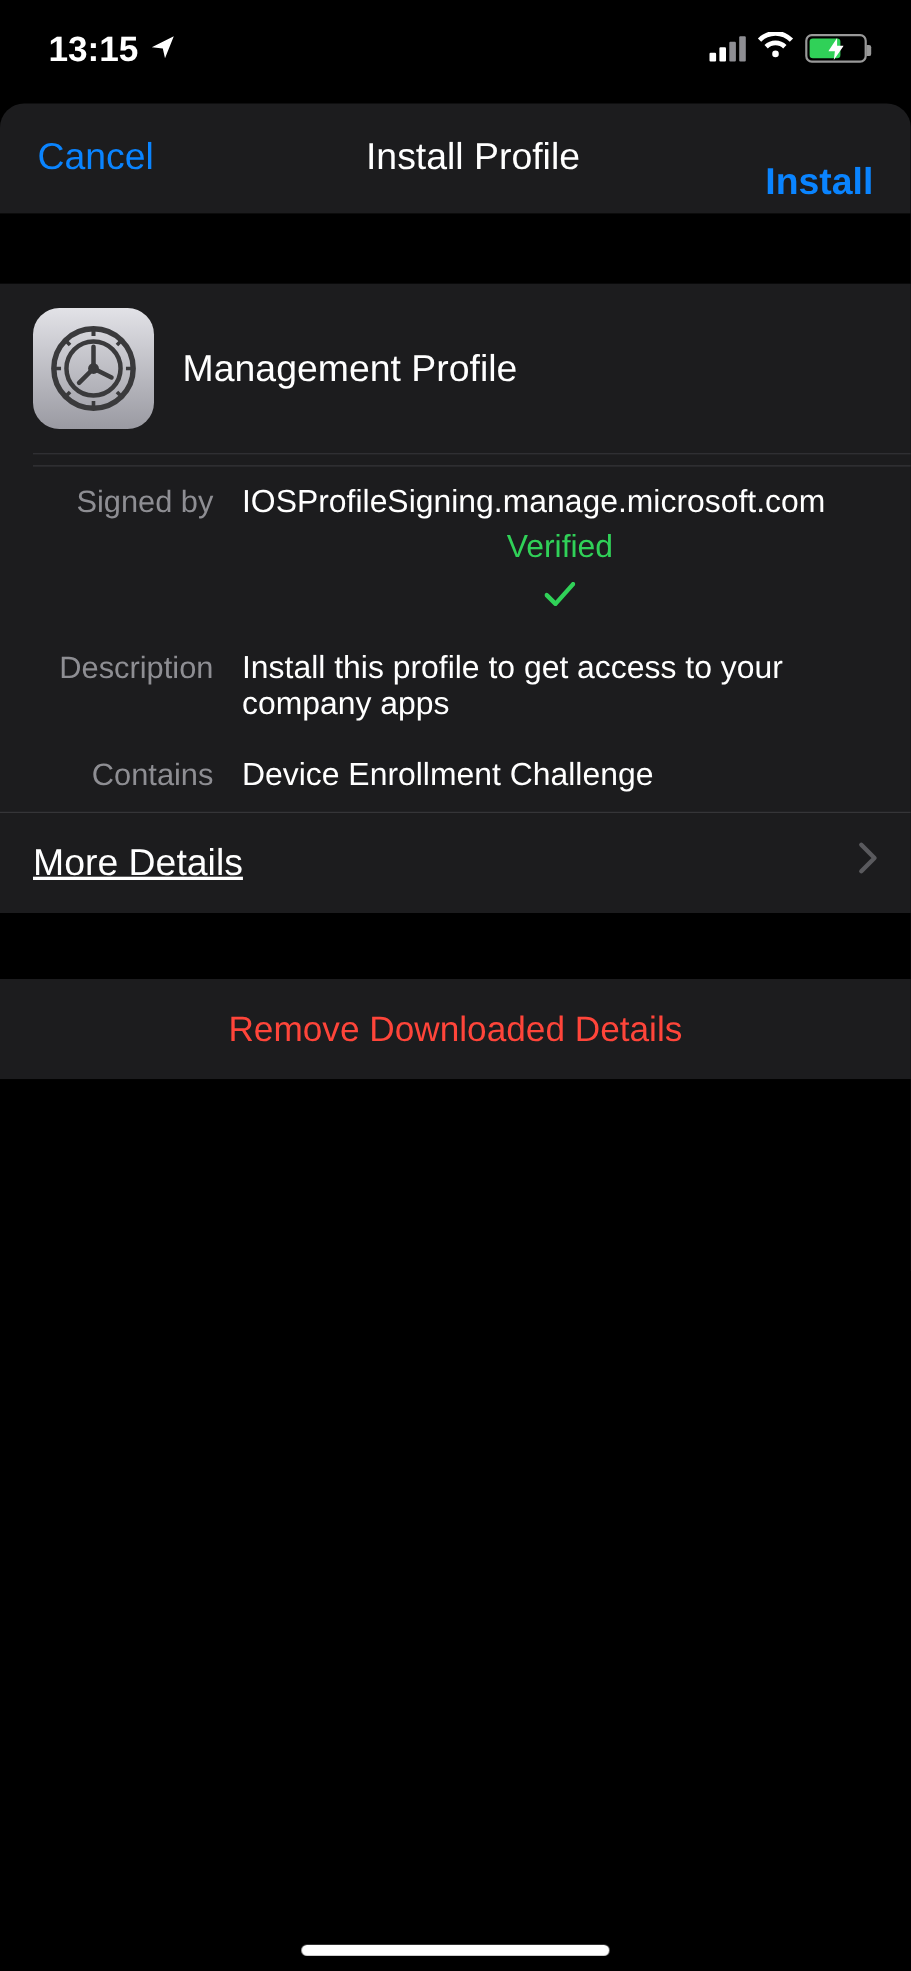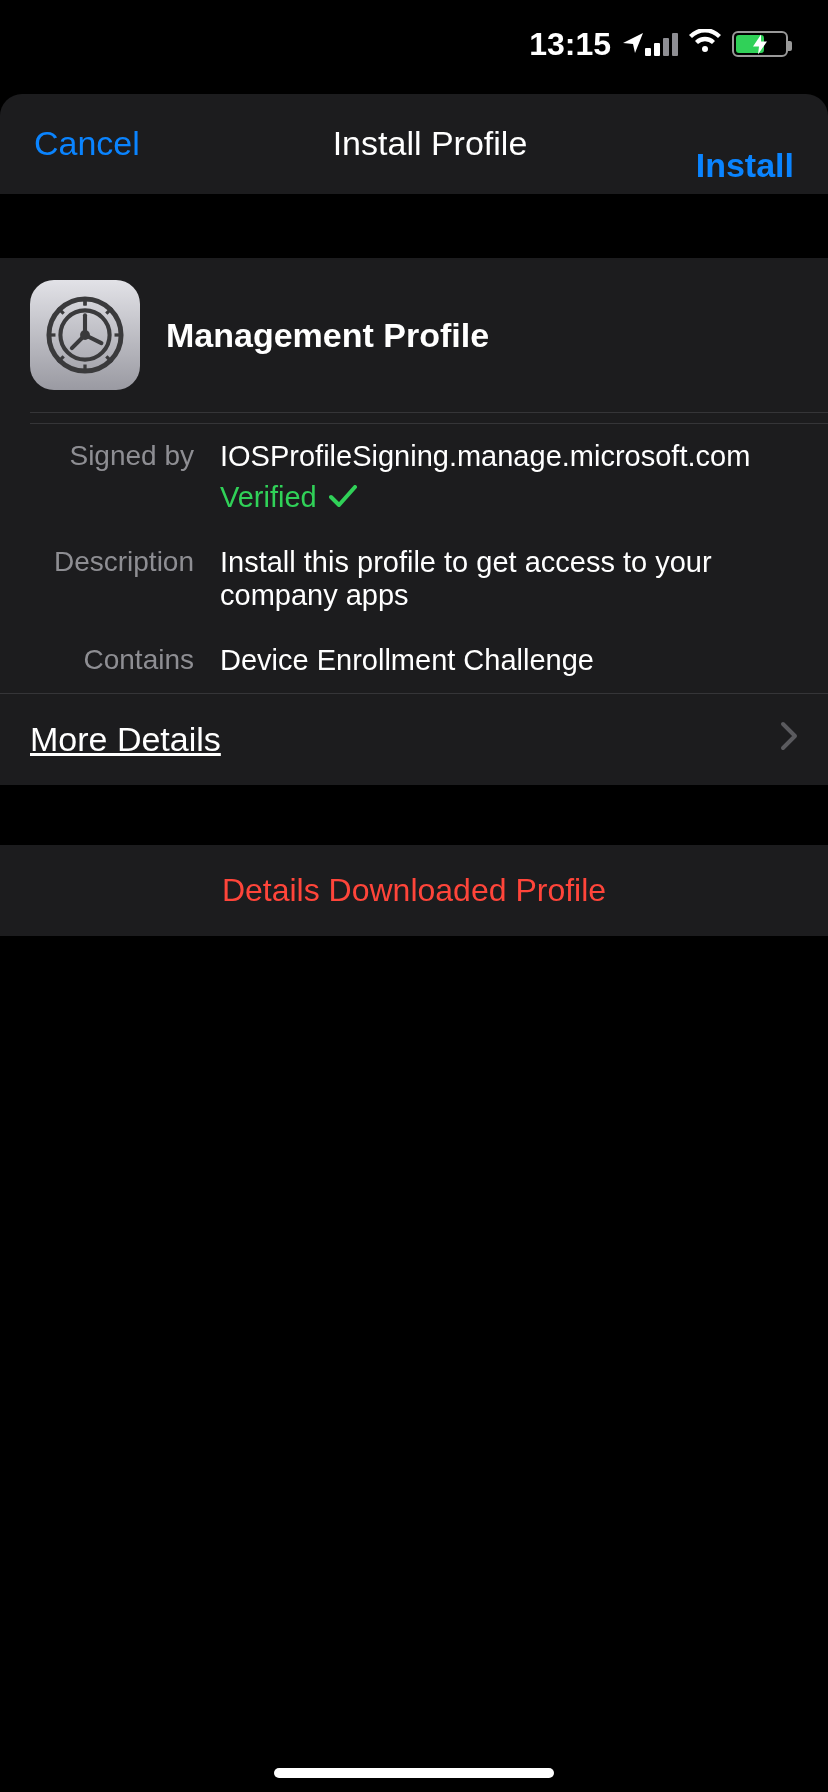--- a/index.html
+++ b/index.html
@@ -1,19 +1,19 @@
 <!DOCTYPE html>
 <html><head>
   <meta charset="utf-8">
   <style>
     * { margin: 0; padding: 0; box-sizing: border-box; -webkit-font-smoothing: antialiased; }
     html, body { width: 828px; height: 1792px; background: #000; font-family: -apple-system, "SF Pro Text", "Helvetica Neue", Arial, sans-serif; color: #fff; overflow: hidden; }
 
     
-    .status-bar { height: 88px; display: flex; align-items: center; justify-content: flex-end; padding: 0 40px 0 44px; font-size: 32px; font-weight: 600; }
+    .status-bar { height: 88px; display: flex; align-items: center; justify-content: space-between; padding: 0 40px 0 44px; font-size: 32px; font-weight: 600; }
     .status-left { display: flex; align-items: center; gap: 10px; }
     .status-right { display: flex; align-items: center; gap: 10px; }
     .loc-icon { display:inline-block; }
     .signal { display: flex; align-items: flex-end; gap: 3px; }
     .signal span { width: 6px; background: #8e8e93; border-radius: 1px; }
     .signal span.on { background: #fff; }
     .battery { position: relative; width: 56px; height: 26px; border: 2px solid rgba(255,255,255,0.6); border-radius: 6px; display: flex; align-items: center; }
     .battery::after { content:""; position:absolute; right:-6px; top:8px; width:4px; height:10px; background: rgba(255,255,255,0.6); border-radius: 0 2px 2px 0; }
     .battery .fill { height: 18px; background: #30d158; border-radius: 3px; margin-left: 2px; }
     .battery .bolt { position:absolute; left:50%; top:50%; transform:translate(-50%,-50%); }
@@ -26,28 +26,28 @@
     .nav .title { font-size: 34px; font-weight: 400; color: #fff; position:absolute; left:0; right:0; text-align:center; pointer-events:none;padding-left:32px; }
     .nav .btn { font-size: 34px; color: #0a84ff; position: relative; z-index: 1; }
     .nav .btn.install { font-weight: 600; margin-top: 43px; }
 
     .gap { height: 64px; background: #000; border-top:1px solid rgba(0,0,0,0.0); }
 
     .section { background: #1c1c1e; }
 
     .profile-header { display: flex; align-items: center; padding: 22px 30px; }
     .app-icon { width: 110px; height: 110px; border-radius: 24px; background: linear-gradient(180deg,#e2e2e7 0%, #9a9aa2 100%); display:flex; align-items:center; justify-content:center; }
-    .profile-name { font-size: 34px; font-weight: 700; margin-left: 26px; }
+    .profile-name { font-size: 34px; font-weight: 400; margin-left: 26px; }
 
     .kv { display: flex; padding: 16px 30px; align-items: flex-start; }
     .kv:first-of-type { border-top: 1px solid rgba(84,84,88,0.45); margin-left:30px; padding-left:0; }
     .kv-list { padding-top: 10px; }
     .kv .label { width: 190px; min-width:190px; text-align: right; color: #8e8e93; font-size: 28px; padding-right: 26px; }
     .kv .value { font-size: 29px; color: #fff; flex:1; }
-    .verified { color: #30d158; display:flex; align-items:center; gap:12px; margin-top:8px; }
+    .verified { color: #30d158; display:flex; align-items:center; gap:12px; margin-top:8px;flex-direction:column; }
 
     .divider-inset { height:1px; background: rgba(84,84,88,0.45); margin-left:30px; }
 
     .row-link { display:flex; align-items:center; justify-content:space-between; padding: 26px 30px; font-size: 34px; border-top:1px solid rgba(84,84,88,0.45);text-decoration:underline; }
     .row-link .chev { color: #5a5a5e; }
 
     .spacer { height: 60px; background:#000; }
 
     .destructive-row { background:#1c1c1e; text-align:center; padding: 26px 0; font-size: 32px; color: #ff453a; border-top:1px solid rgba(0,0,0,0); border-bottom:1px solid rgba(0,0,0,0); }
 
@@ -157,18 +157,18 @@
       <span class="chev">
         <svg width="18" height="30" viewBox="0 0 18 30">
             <path d="M3 3 L15 15 L3 27" stroke="#5a5a5e" stroke-width="4" fill="none" stroke-linecap="round" stroke-linejoin="round"></path>
           </svg>
       </span>
     </div>
   </div>
 
   <div class="spacer"></div>
 
-  <div class="destructive-row">Details Downloaded Profile</div>
+  <div class="destructive-row">Remove Downloaded Details</div>
 
   <div class="fill-rest" style="height:900px;"></div>
 </div>
 
 <div class="home-indicator"></div>
 
 </body></html>

